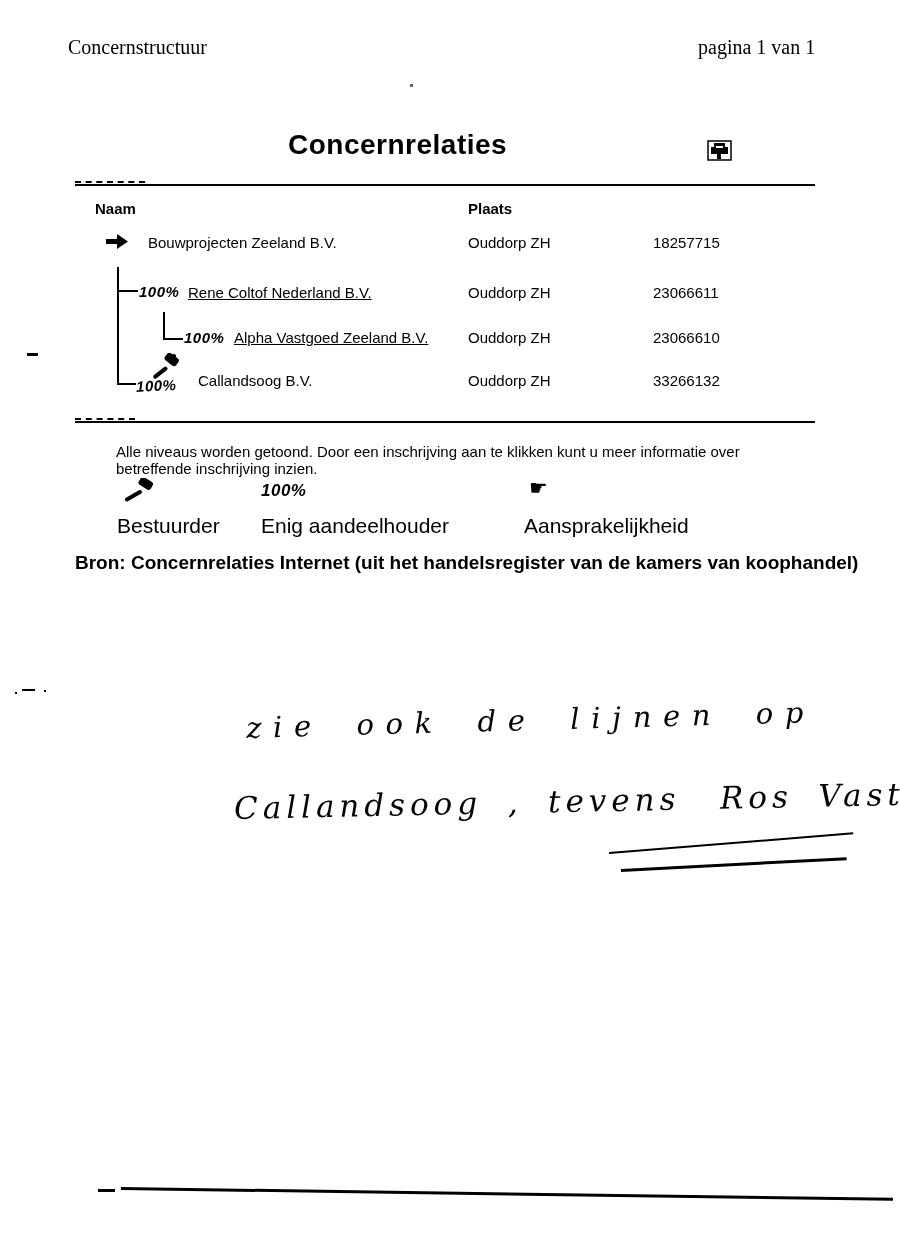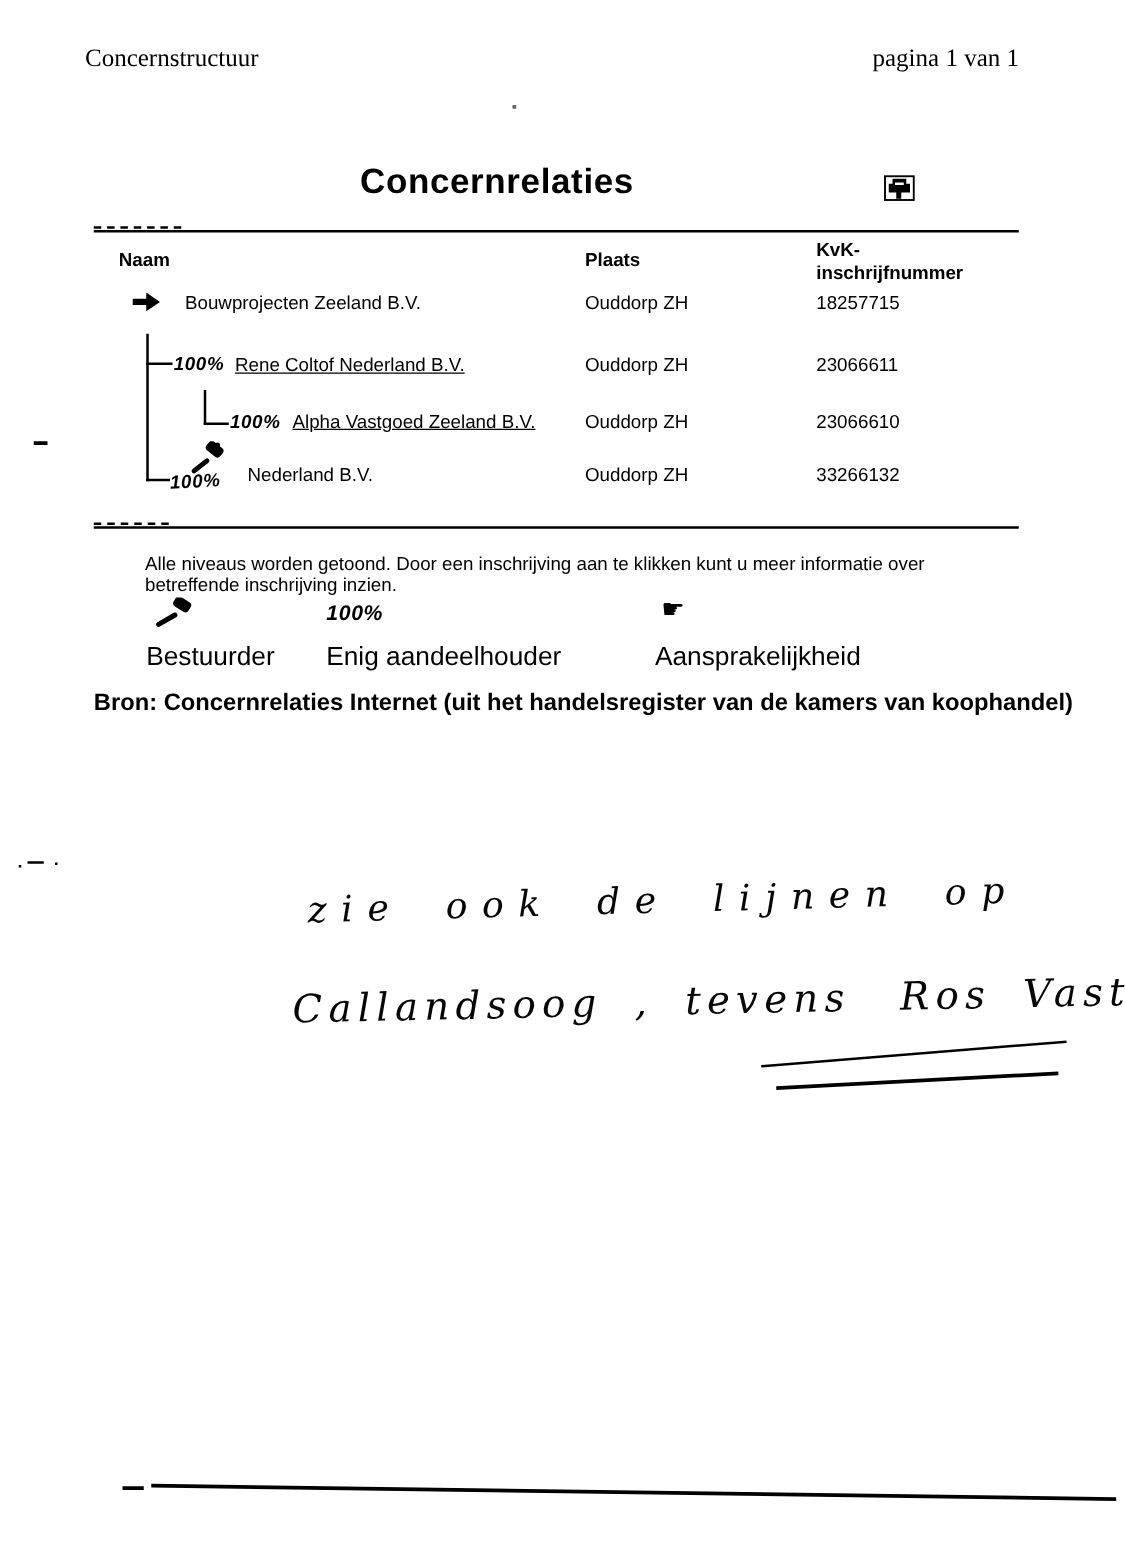--- a/index.html
+++ b/index.html
@@ -48,21 +48,20 @@
       <path fill="#000" d="M8 6 h11 v4 h3 v7 h-7 v5 h-4 v-5 h-6 v-7 h3 z"></path>
       <rect x="10" y="9" width="7" height="2" fill="#fff"></rect>
     </svg>
   </div>
 
   <div class="abs rule" style="left:75px;top:184px;width:740px;"></div>
   <div class="abs" style="left:75px;top:181px;width:70px;border-top:2px dashed #000;"></div>
 
   <div class="abs colhdr" style="left:95px;top:200px;">Naam</div>
   <div class="abs colhdr" style="left:468px;top:200px;">Plaats</div>
-  <div class="abs colhdr" style="left:653px;top:192px;width:125px;">KvK-inschrijfnummer</div>
 
   <div class="treeline" style="left:117px;top:267px;width:2px;height:118px;"></div>
   <div class="treeline" style="left:117px;top:290px;width:21px;height:2px;"></div>
   <div class="treeline" style="left:163px;top:312px;width:2px;height:28px;"></div>
   <div class="treeline" style="left:163px;top:338px;width:20px;height:2px;"></div>
   <div class="treeline" style="left:117px;top:383px;width:19px;height:2px;"></div>
 
   <div>
     <span class="abs" style="left:106px;top:234px;">
       <svg width="23" height="15" viewBox="0 0 23 15">
@@ -90,21 +89,21 @@
 
   <div>
     <span class="abs" style="left:150px;top:353px;">
       <svg width="32" height="30" viewBox="0 0 32 30">
         <rect x="15" y="2" width="14" height="9" rx="3" fill="#000" transform="rotate(38 22 6)"></rect>
         <rect x="2" y="18" width="17" height="4" rx="2" fill="#000" transform="rotate(-38 10 20)"></rect>
         <circle cx="24" cy="3" r="2" fill="#000"></circle>
       </svg>
     </span>
     <span class="abs pct" style="left:136px;top:377px;transform:rotate(-3deg);">100%</span>
-    <span class="abs cell" style="left:198px;top:372px;">Nederland B.V.</span>
+    <span class="abs cell" style="left:198px;top:372px;">Callandsoog B.V.</span>
     <span class="abs cell" style="left:468px;top:372px;">Ouddorp ZH</span>
     <span class="abs cell" style="left:653px;top:372px;">33266132</span>
   </div>
 
   <div class="abs rule" style="left:75px;top:421px;width:740px;"></div>
   <div class="abs" style="left:75px;top:418px;width:60px;border-top:2px dashed #000;"></div>
 
   <div class="abs note" style="left:116px;top:431px;margin-top:12px;">Alle niveaus worden getoond. Door een inschrijving aan te klikken kunt u meer informatie over betreffende inschrijving inzien.</div>
 
   <div>

